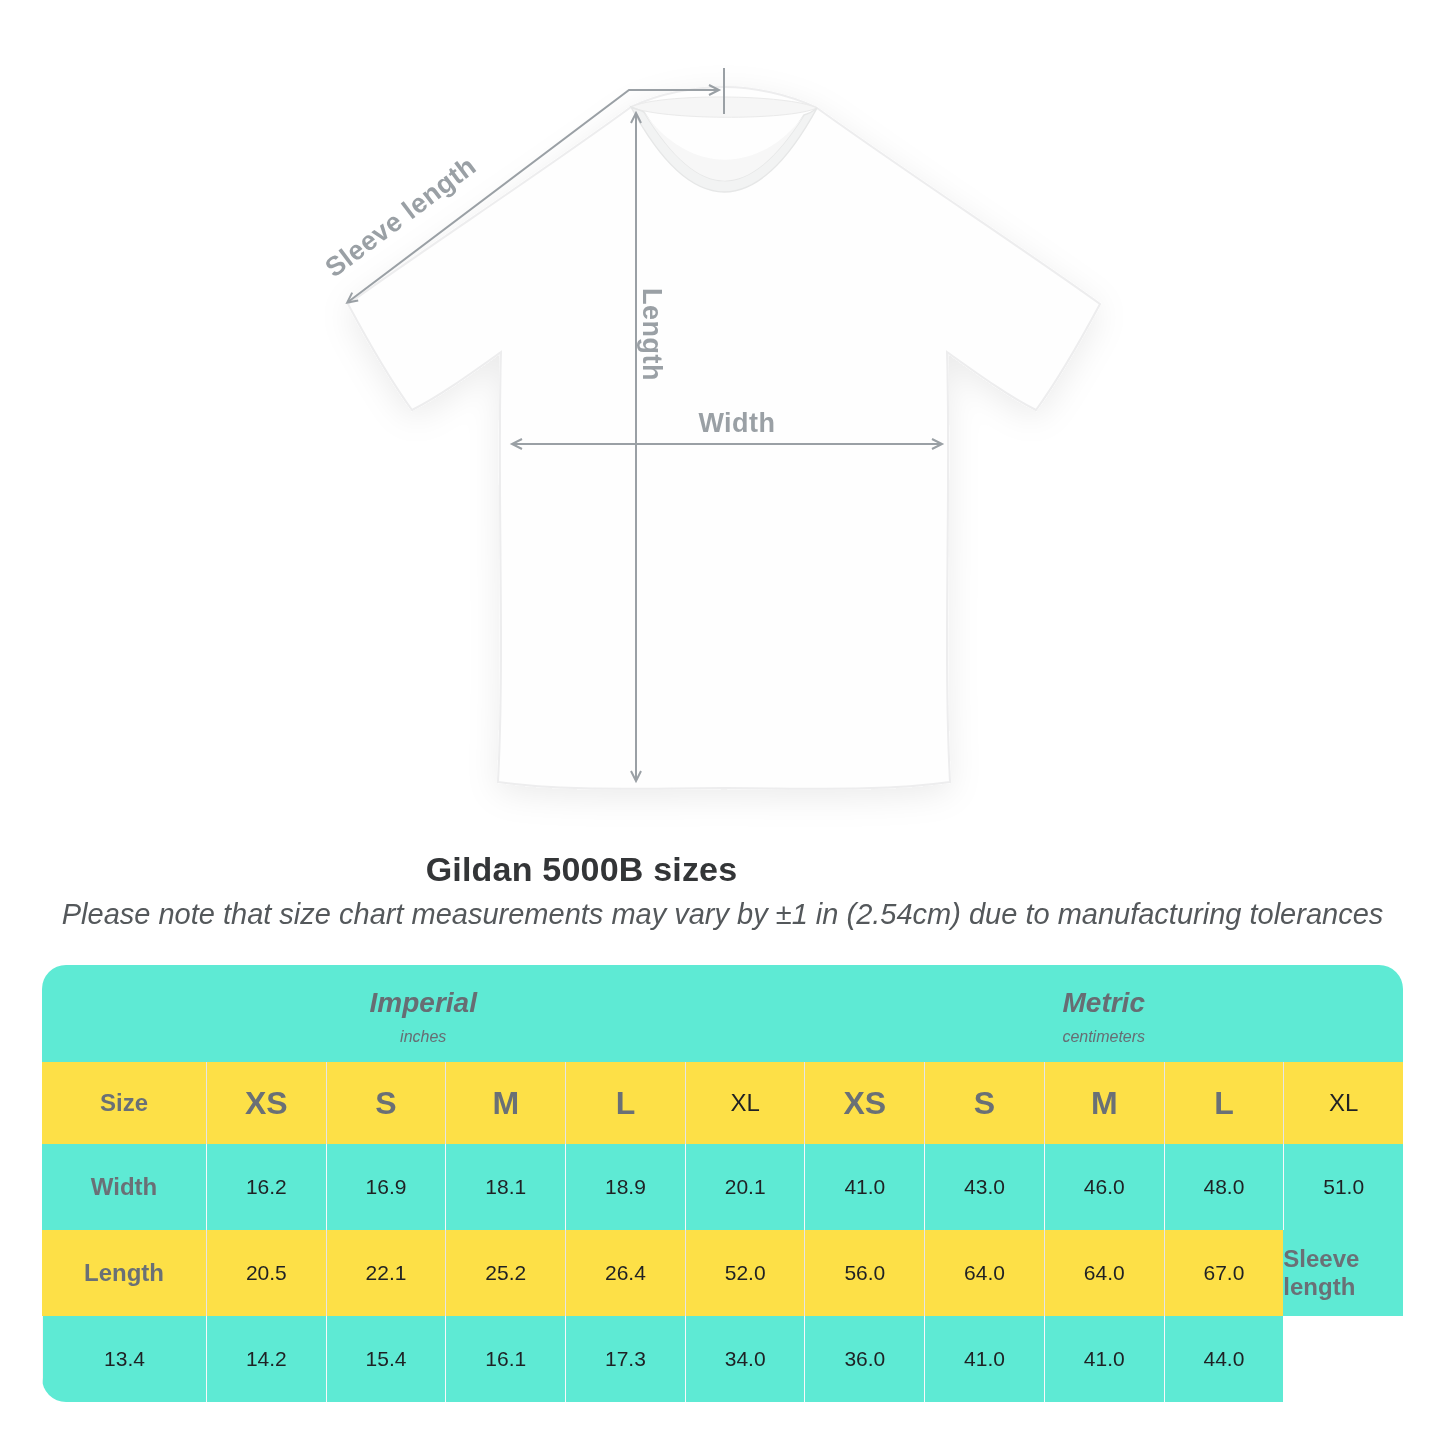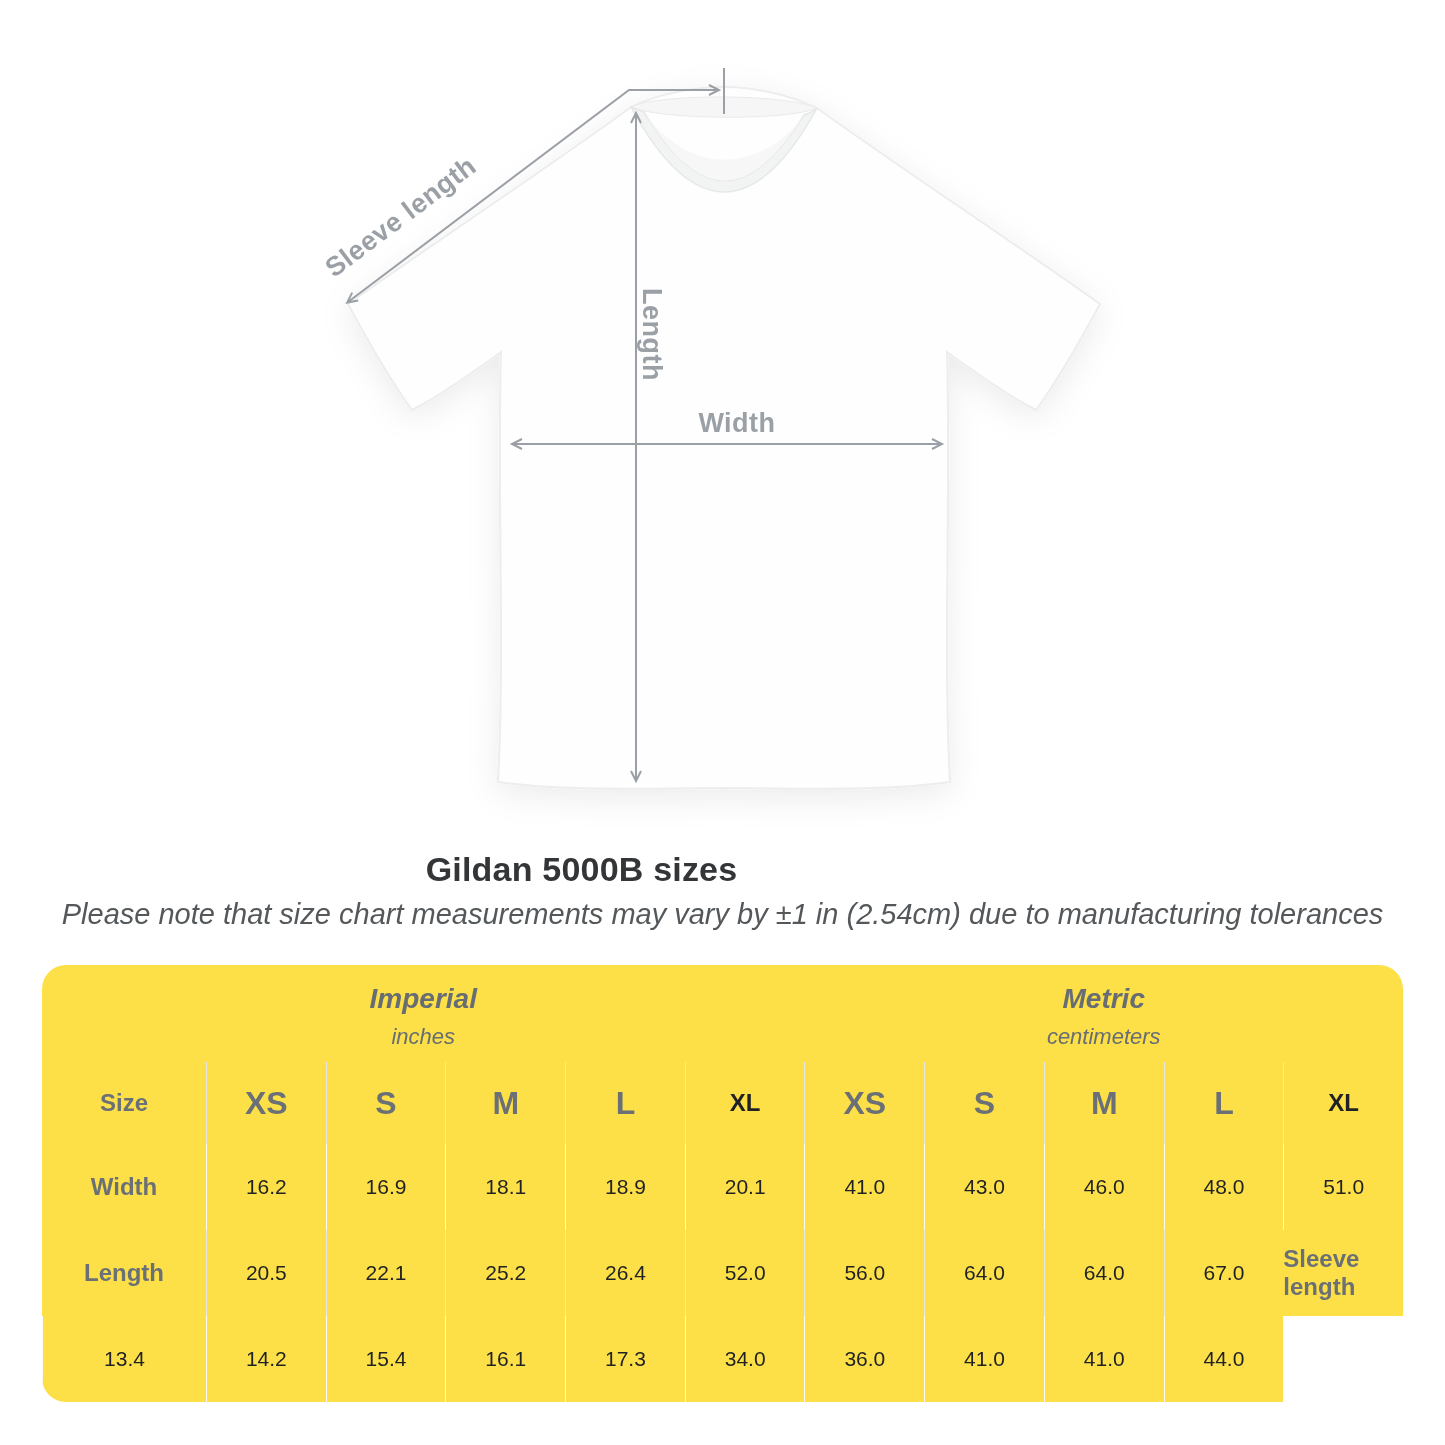--- a/index.html
+++ b/index.html
@@ -19,30 +19,30 @@
     font-size:29px; font-style:italic; color:#54585b;
   }
   .size-table {
     position:absolute; top:965px; left:42px; width:1361px; height:437px;
     display:grid;
     grid-template-columns:164px repeat(10, 1fr);
     grid-template-rows:97px 82px 86px 86px 86px;
     border-radius:24px; overflow:hidden; background:#ffffff;
   }
   .cell { display:flex; align-items:center; justify-content:center; }
-  .gray  { background:#fde047; }
+  .gray  { background:#5eead4; }
   .white { background:#fde047; }
   .group { grid-row:1; flex-direction:column; gap:9px; padding-top:6px; }
   .g-left  { grid-column:1 / 7; }
   .g-right { grid-column:7 / 12; }
   .g-label { font-size:28px; font-weight:bold; font-style:italic; color:#676d73; }
-  .g-sub   { font-size:22px; font-style:italic; color:#676d73; }
+  .g-sub   { font-size:16px; font-style:italic; color:#676d73; }
   .lbl  { font-size:24px; font-weight:bold; color:#6a7076; }
   .sz   { font-size:32px; font-weight:bold; color:#6a7076; }
-  .szxl { font-size:24px; font-weight:bold; color:#1f2124; }
+  .szxl { font-size:24px; font-weight:normal; color:#1f2124; }
   .val  { font-size:21px; color:#1f2124; }
   .div-w { border-left:1px solid #e5e5e6; }
   .div-g { border-left:1px solid #f8f8f9; }
 </style>
 </head>
 <body>
 
 <div class="page">
 
   <svg class="figure" viewBox="0 0 1445 845">

